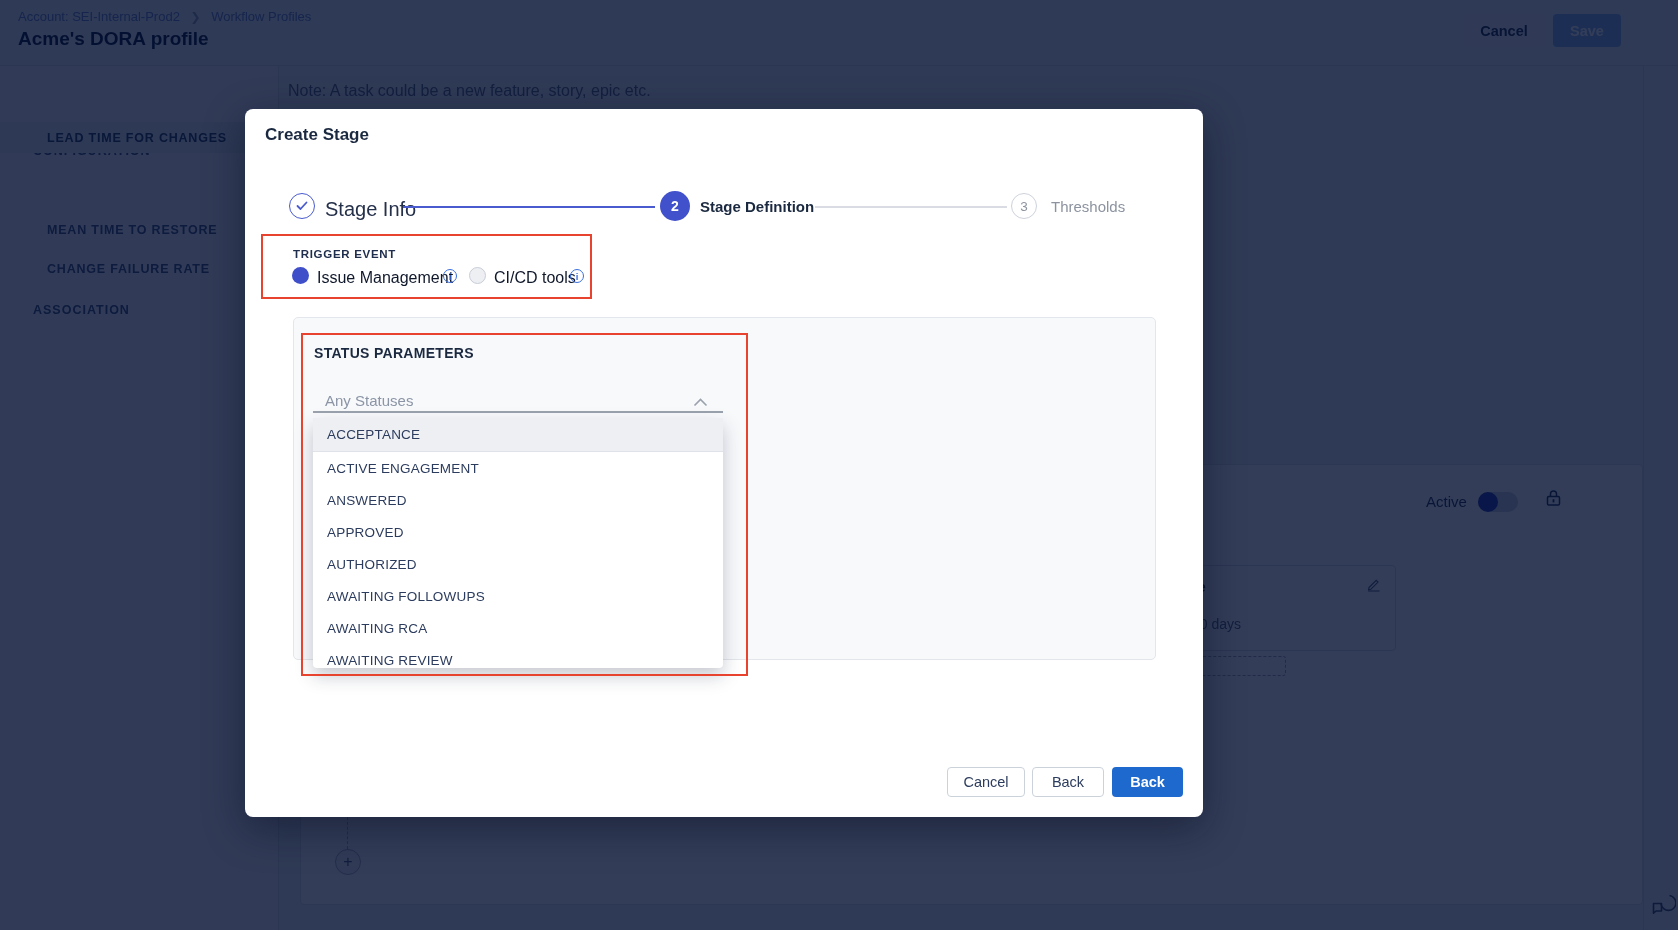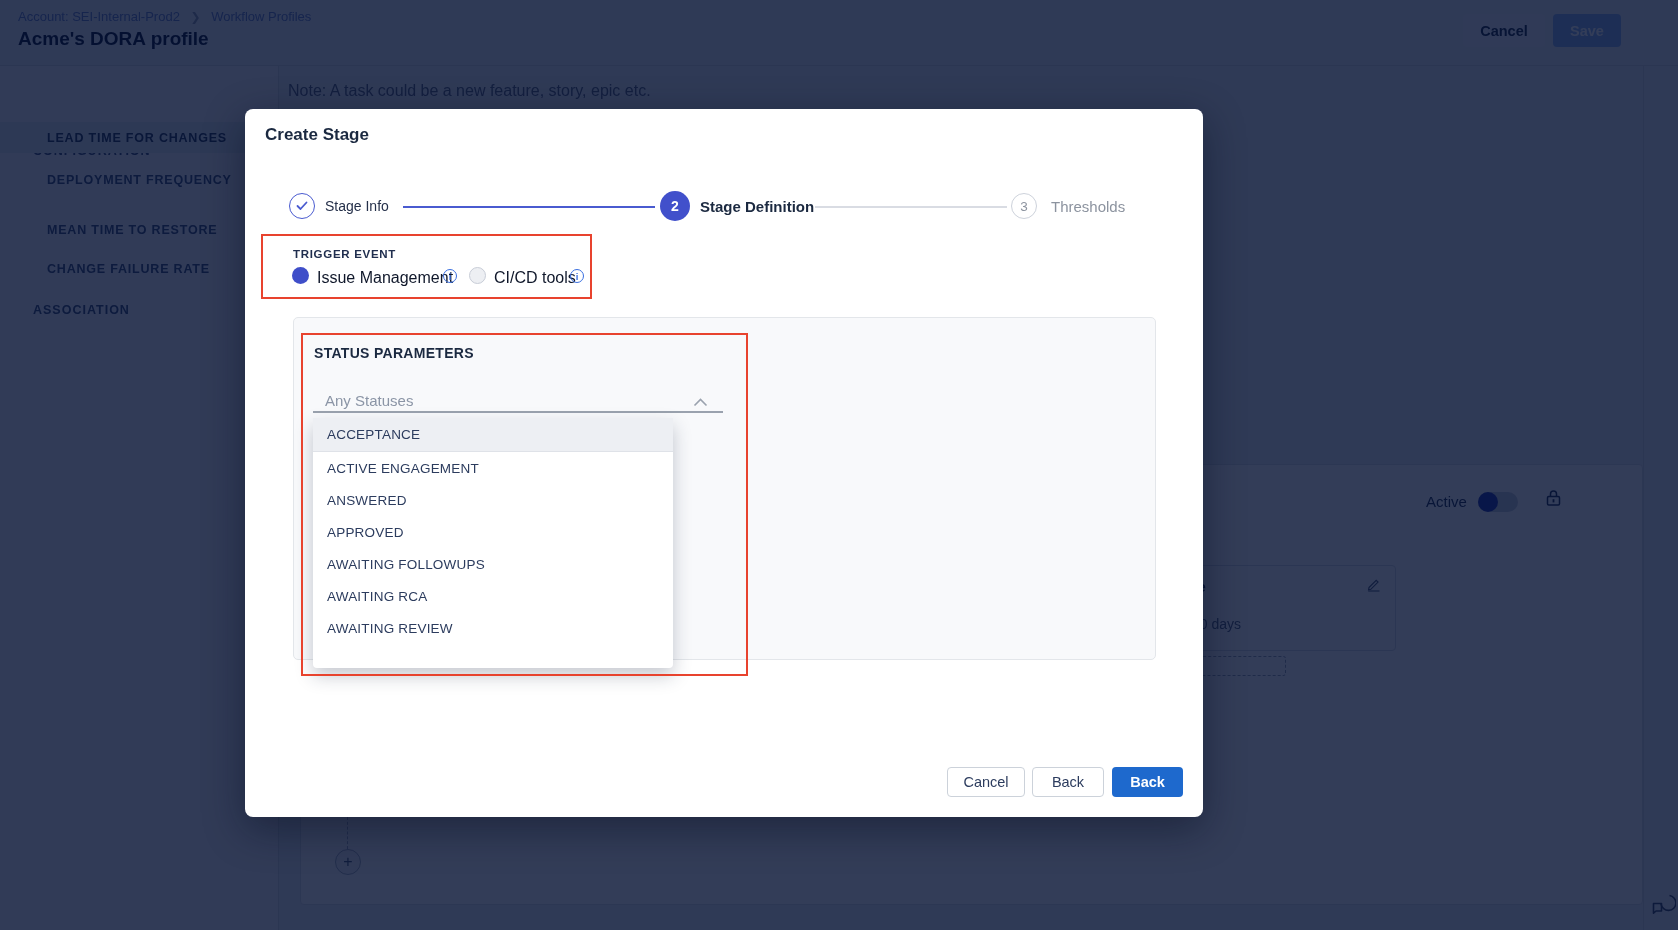--- a/index.html
+++ b/index.html
@@ -55,21 +55,21 @@
   
   #overlay { position:absolute; inset:0; z-index:5; background:rgba(0,13,46,0.80); }
 
   
   #modal { position:absolute; left:245px; top:109px; width:958px; height:708px; z-index:10;
            background:#ffffff; border-radius:8px; box-shadow:0 12px 40px rgba(4,12,30,.45); }
   .modal-title { left:20px; top:16px; font-size:17px; font-weight:700; color:#1b2940; }
 
   .step-circle { border-radius:50%; display:flex; align-items:center; justify-content:center; }
   .step1-circle { left:44px; top:84px; width:26px; height:26px; border:1.6px solid #4a5bd0; background:#fff; }
-  .step1-label { left:80px; top:89px; font-size:14px; color:#25304a; }
+  .step1-label { left:80px; top:89px; font-size:20px; color:#25304a; }
   .step-line1 { left:158px; top:97px; width:252px; height:2px; background:#4a5bd0; }
   .step2-circle { left:415px; top:82px; width:30px; height:30px; background:#4150cb; color:#fff;
                   font-size:14px; font-weight:700; }
   .step2-label { left:455px; top:89px; font-size:15px; font-weight:700; color:#1b2940; }
   .step-line2 { left:570px; top:97px; width:192px; height:1.5px; background:#d9dce3; }
   .step3-circle { left:766px; top:84px; width:26px; height:26px; border:1.5px solid #cdd2db; background:#fff;
                   color:#8c939f; font-size:13.5px; }
   .step3-label { left:806px; top:89px; font-size:15px; color:#8c939f; }
 
   .annotation { border:2px solid #e8432e; z-index:50; pointer-events:none; }
@@ -88,21 +88,21 @@
   .info1 { left:198px; top:160px; }
   .info2 { left:325px; top:160px; }
 
   .gray-panel { left:48px; top:208px; width:863px; height:343px; background:#f8f9fb;
                 border:1px solid #e3e6ea; border-radius:5px; }
   .sp-label { left:69px; top:236px; font-size:14px; font-weight:700; letter-spacing:.3px; color:#1b2940; }
   .select-value { left:80px; top:283px; font-size:15px; color:#8b95a6; }
   .chevron-wrap { left:448px; top:284px; width:15px; height:9px; }
   .select-underline { left:68px; top:302px; width:410px; height:1.5px; background:#9aa2ae; }
 
-  .dropdown { left:68px; top:309px; width:360px; height:250px; background:#ffffff; z-index:20;
+  .dropdown { left:68px; top:309px; width:410px; height:250px; background:#ffffff; z-index:20;
               overflow:hidden; border-radius:0 0 4px 4px; box-shadow:0 8px 18px rgba(30,42,70,.25); }
   .dd-item { display:flex; align-items:center; height:32px; padding-left:14px;
              font-size:13.5px; letter-spacing:.2px; color:#2c3c5e; cursor:pointer; }
   .dd-item.highlight { height:34px; background:#edeff3; border-bottom:1px solid #dfe2e8; }
 
   .m-btn { height:30px; border-radius:4px; display:flex; align-items:center; justify-content:center;
            font-size:14.5px; cursor:pointer; }
   .m-cancel { left:702px; top:658px; width:78px; background:#fff; border:1px solid #ccd2da; color:#2c3c5e; }
   .m-back { left:787px; top:658px; width:72px; background:#fff; border:1px solid #ccd2da; color:#2c3c5e; }
   .m-next { left:867px; top:658px; width:71px; background:#1e69cd; color:#ffffff; font-weight:600; border:none; }
@@ -120,21 +120,20 @@
       <span class="crumb">Workflow Profiles</span>
     </div>
     <div class="abs page-title">Acme's DORA profile</div>
     <div class="abs top-btn top-cancel">Cancel</div>
     <div class="abs top-btn top-save">Save</div>
     <div class="abs hdr-divider"></div>
 
     <div class="abs sidebar">
       <div class="sb-section" style="top:78px;">CONFIGURATION</div>
       <div class="sb-row active" style="top:56px;">LEAD TIME FOR CHANGES</div>
-      <div class="sb-row" style="top:98px;">DEPLOYMENT FREQUENCY</div>
       <div class="sb-row" style="top:148px;">MEAN TIME TO RESTORE</div>
       <div class="sb-row" style="top:187px;">CHANGE FAILURE RATE</div>
       <div class="sb-section" style="top:237px;">ASSOCIATION</div>
     </div>
 
     <div class="abs note-text">Note: A task could be a new feature, story, epic etc.</div>
 
     <div class="abs content-panel"></div>
 
     <div class="abs active-label">Active</div>
@@ -207,20 +206,21 @@
         <polyline points="1.5,7.5 7.5,1.5 13.5,7.5" fill="none" stroke="#9aa2ae" stroke-width="1.6"></polyline>
       </svg>
     </div>
     <div class="abs select-underline"></div>
 
     <div class="abs dropdown">
       <div class="dd-item highlight">ACCEPTANCE</div>
       <div class="dd-item">ACTIVE ENGAGEMENT</div>
       <div class="dd-item">ANSWERED</div>
       <div class="dd-item">APPROVED</div>
+      <div class="dd-item">AUTHORIZED</div>
       <div class="dd-item">AWAITING FOLLOWUPS</div>
       <div class="dd-item">AWAITING RCA</div>
       <div class="dd-item">AWAITING REVIEW</div>
     </div>
 
     <div class="abs annotation redbox1"></div>
     <div class="abs annotation redbox2"></div>
 
     <div class="abs m-btn m-cancel">Cancel</div>
     <div class="abs m-btn m-back">Back</div>

